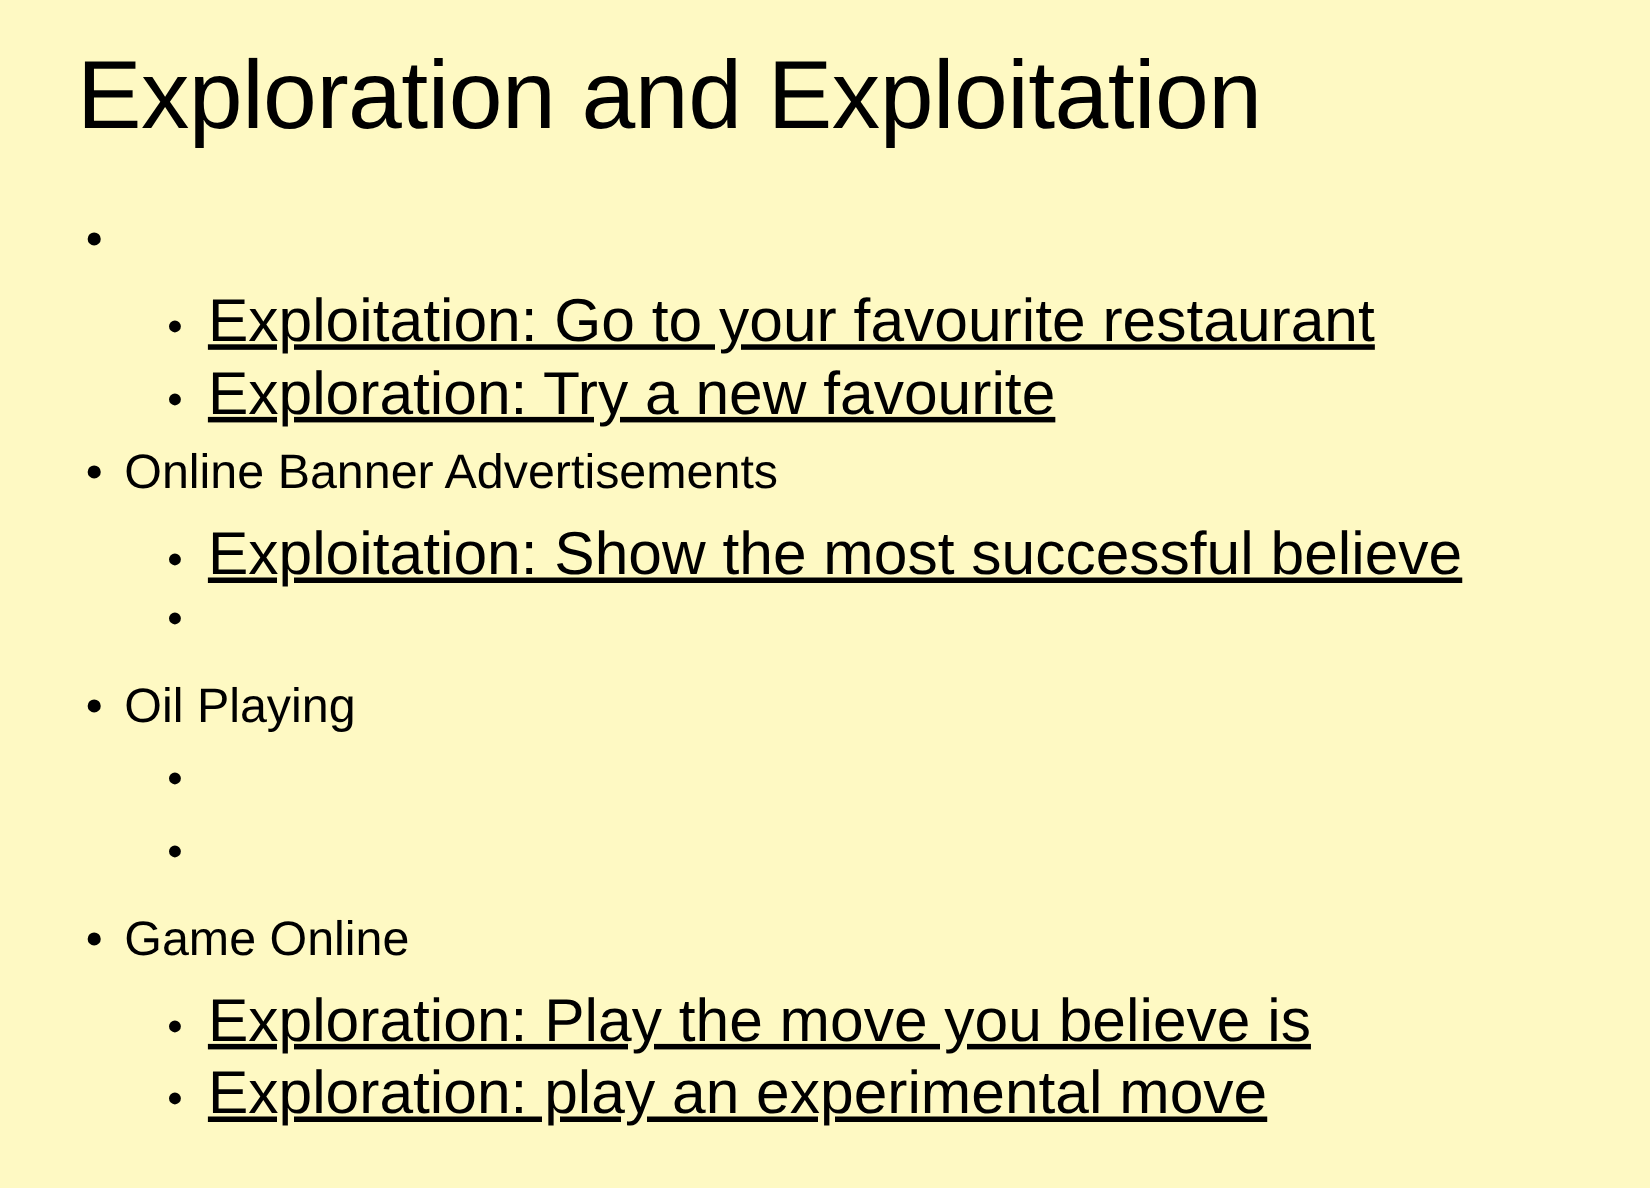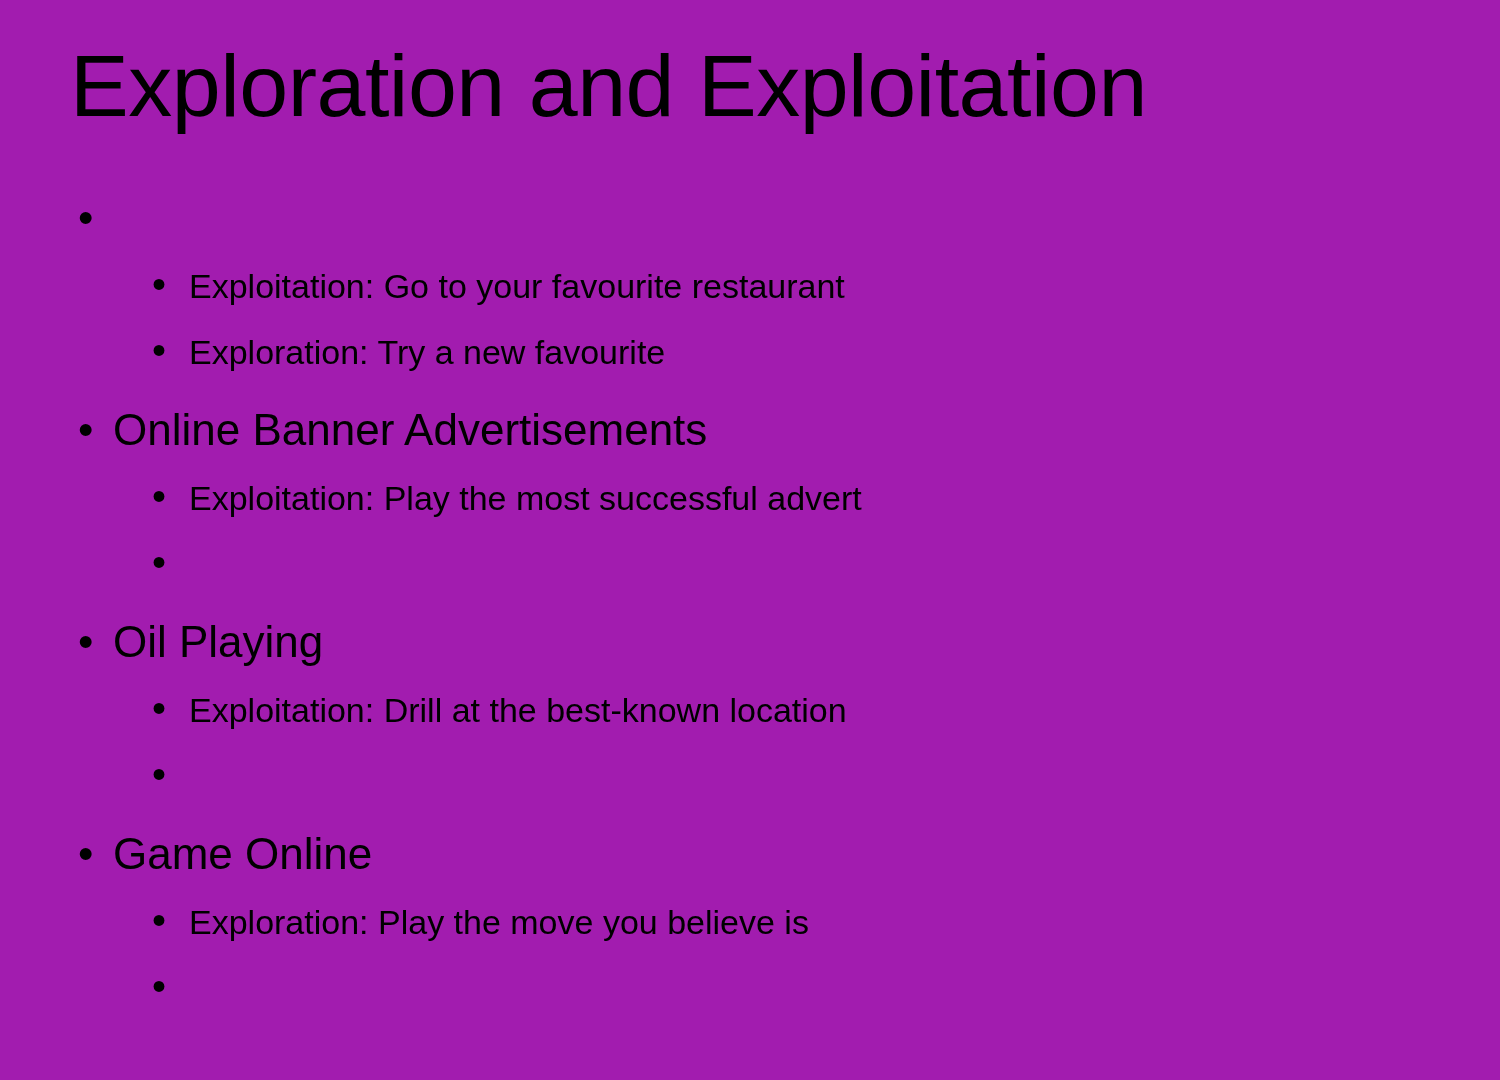--- a/index.html
+++ b/index.html
@@ -12,21 +12,21 @@
     background: #ffffff;
     font-family: "Liberation Sans", sans-serif;
     color: #000000;
     overflow: hidden;
   }
 
   .slide {
     position: relative;
     width: 1500px;
     height: 1080px;
-    background: #a21caf;
+    background: #fef9c3;
     box-sizing: border-box;
   }
 
   .slide-title {
     position: absolute;
     left: 70px;
     top: 38px;
     width: 1360px;
     font-size: 88px;
     line-height: 1.08;
@@ -78,23 +78,24 @@
     height: 66px;
   }
   .lvl2 .marker {
     flex: 0 0 auto;
     width: 37px;
     font-size: 40px;
     line-height: 1;
     color: #000000;
   }
   .lvl2 .btext {
-    font-size: 34px;
+    font-size: 55px;
     line-height: 1;
     white-space: nowrap;
+    text-decoration: underline;
   }
 
   .group-gap {
     height: 12px;
   }
 </style>
 </head>
 <body>
 
 <div class="slide">
@@ -119,53 +120,53 @@
 
     <div class="group-gap"></div>
 
     <div class="bullet-group">
       <div class="bullet-row lvl1">
         <span class="marker">•</span>
         <span class="btext">Online Banner Advertisements</span>
       </div>
       <div class="bullet-row lvl2">
         <span class="marker">•</span>
-        <span class="btext">Exploitation: Play the most successful advert</span>
+        <span class="btext">Exploitation: Show the most successful believe</span>
       </div>
       <div class="bullet-row lvl2">
         <span class="marker">•</span>
       </div>
     </div>
 
     <div class="group-gap"></div>
 
     <div class="bullet-group">
       <div class="bullet-row lvl1">
         <span class="marker">•</span>
         <span class="btext">Oil Playing</span>
       </div>
       <div class="bullet-row lvl2">
         <span class="marker">•</span>
-        <span class="btext">Exploitation: Drill at the best-known location</span>
       </div>
       <div class="bullet-row lvl2">
         <span class="marker">•</span>
       </div>
     </div>
 
     <div class="group-gap"></div>
 
     <div class="bullet-group">
       <div class="bullet-row lvl1">
         <span class="marker">•</span>
         <span class="btext">Game Online</span>
       </div>
       <div class="bullet-row lvl2">
         <span class="marker">•</span>
         <span class="btext">Exploration: Play the move you believe is</span>
       </div>
       <div class="bullet-row lvl2">
         <span class="marker">•</span>
+        <span class="btext">Exploration: play an experimental move</span>
       </div>
     </div>
 
   </div>
 </div>
 
 </body></html>

